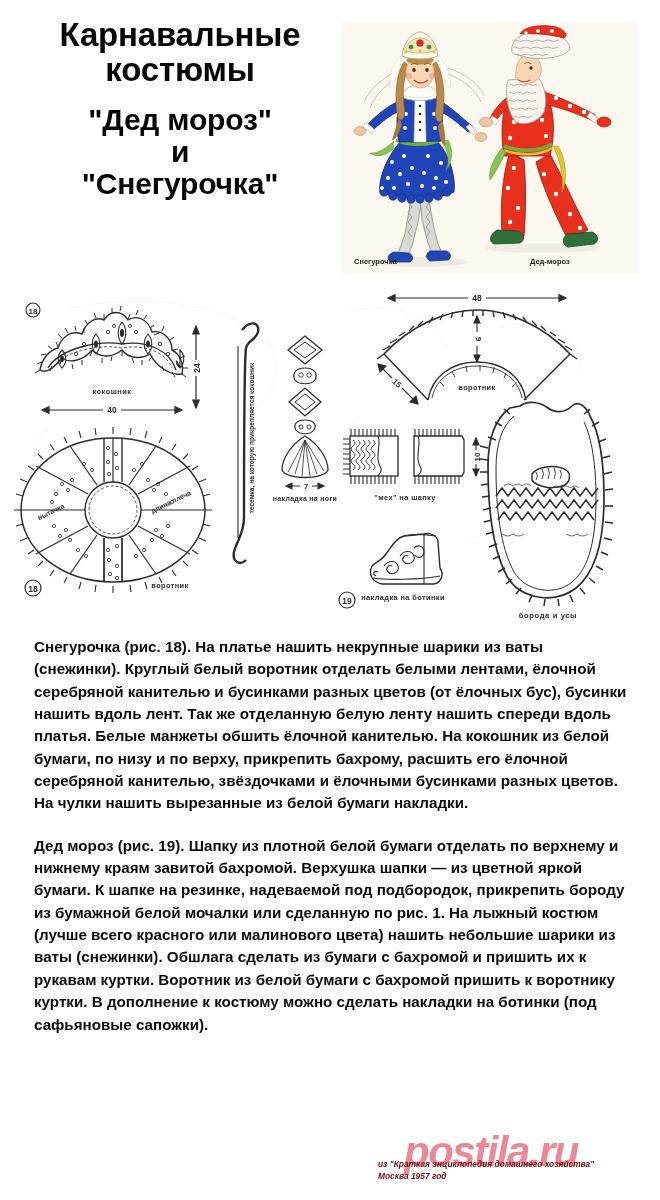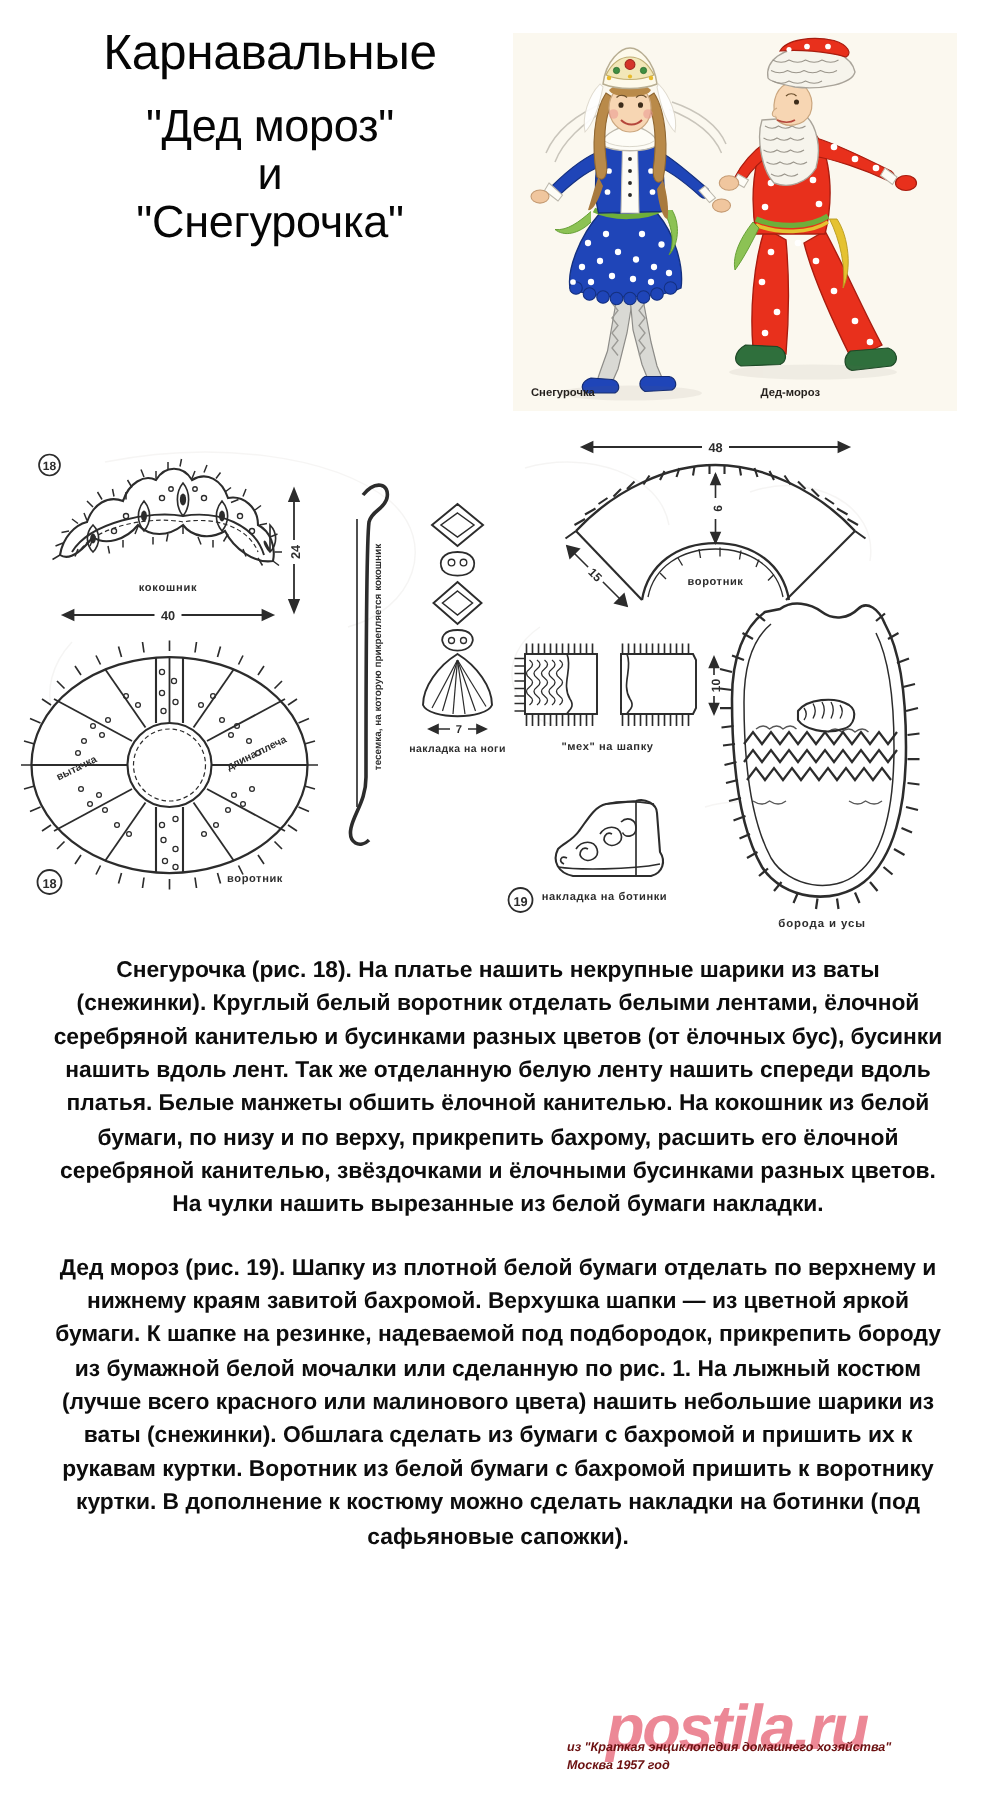--- a/index.html
+++ b/index.html
@@ -22,21 +22,21 @@
     left: 0; top: 0;
     width: 660px; height: 288px;
   }
   #title-block {
     position: absolute;
     left: 10px; top: 18px;
     width: 340px;
     text-align: center;
   }
   .title-line {
-    font-weight: normal;
+    font-weight: bold;
     color: #060606;
     letter-spacing: -0.2px;
     line-height: 1.06;
   }
   .title-main { font-size: 33px; }
   .title-sub  { font-size: 30px; }
   #title-gap { height: 16px; }
 
   #illustration {
     position: absolute;
@@ -46,21 +46,21 @@
     overflow: hidden;
   }
   .fig-caption {
     position: absolute;
     font-size: 7.5px;
     font-weight: bold;
     color: #231f1c;
     white-space: nowrap;
   }
   #cap-snegurochka { left: 12px; bottom: 8px; }
-  #cap-dedmoroz   { left: 165px; bottom: 8px; }
+  #cap-dedmoroz   { left: 188px; bottom: 8px; }
 
   
   #patterns {
     position: absolute;
     left: 0; top: 288px;
     width: 660px; height: 338px;
     background: #ffffff;
   }
   #patterns svg { display: block; }
 
@@ -69,21 +69,21 @@
     position: absolute;
     left: 34px; top: 636px;
     width: 596px;
   }
   #body-text p {
     margin: 0 0 20px 0;
     font-size: 15.2px;
     font-weight: bold;
     line-height: 1.47;
     color: #0d0d0d;
-    text-align: center;
+    text-align: left;
   }
   #body-text p:last-child { margin-bottom: 12px; }
 
   
   #source {
     position: absolute;
     left: 378px; top: 1158px;
     width: 270px;
   }
   #source div {
@@ -107,20 +107,21 @@
     white-space: nowrap;
   }
 </style>
 </head>
 <body>
 
 <div id="header">
 
   <div id="title-block">
     <div class="title-line title-main">Карнавальные</div>
+    <div class="title-line title-main">костюмы</div>
     <div id="title-gap"></div>
     <div class="title-line title-sub">"Дед мороз"</div>
     <div class="title-line title-sub">и</div>
     <div class="title-line title-sub">"Снегурочка"</div>
   </div>
 
   <div id="illustration">
     <svg width="296" height="252" viewBox="0 0 296 252">
       <rect x="0" y="0" width="296" height="252" fill="#fbf8ef"></rect>
 

